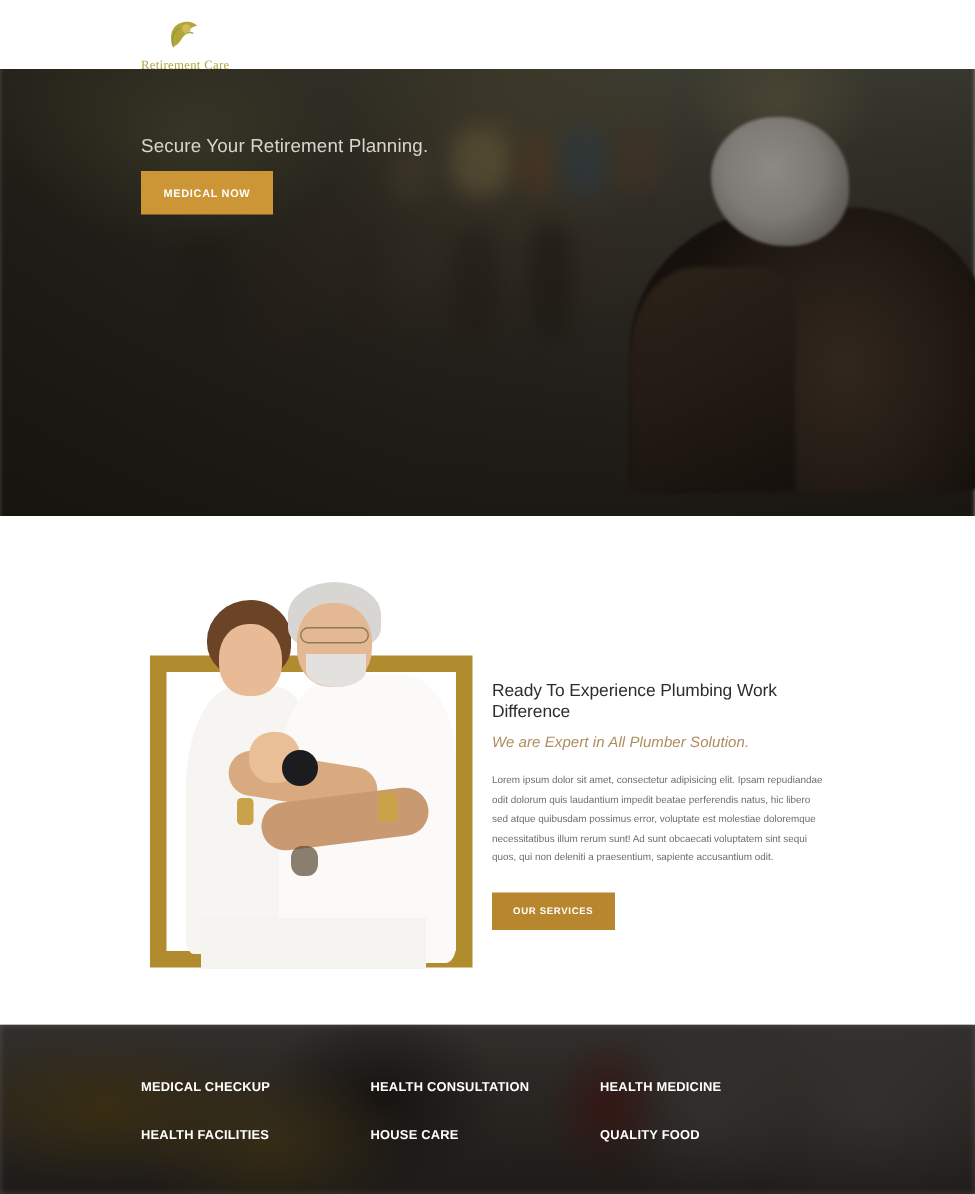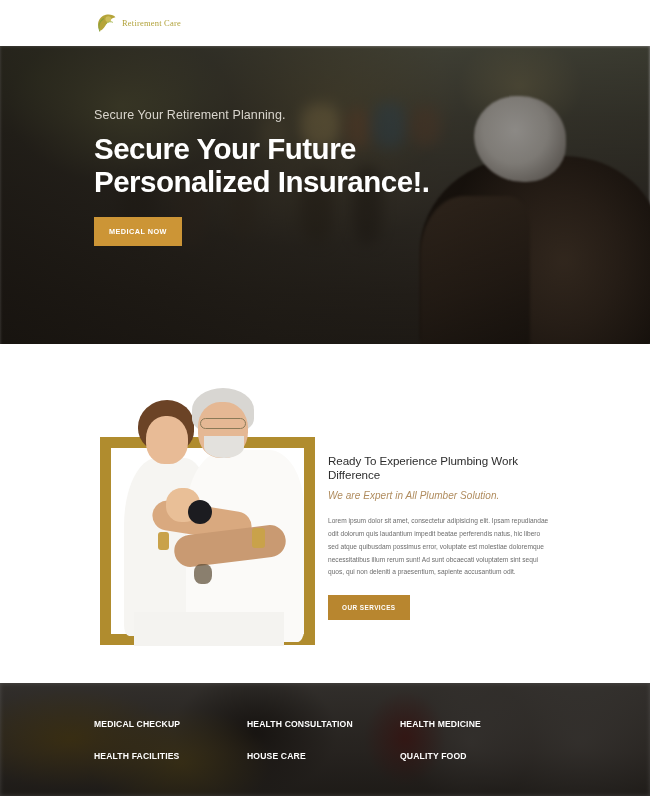--- a/index.html
+++ b/index.html
@@ -12,40 +12,40 @@
   .page { position:relative; width:650px; height:796px; background:#fff; }
 
   
   .header {
     position:absolute; top:0; left:0; width:650px; height:46px;
     background:#ffffff; z-index:20;
     display:flex; align-items:center;
   }
   .logo-wrap {
     position:absolute; left:94px; top:10px;
-    display:flex; align-items:center; gap:2px;
+    display:flex; align-items:center; gap:2px;flex-direction:column;
   }
   .logo-mark { width:26px; height:26px; display:block; }
   .logo-text {
     font-size:8.5px; color:#b2a33c; letter-spacing:.2px;
     font-family:"Liberation Serif", serif;
     white-space:nowrap;
   }
   .nav {
     position:absolute; right:82px; top:0; height:46px;
     display:flex; align-items:center; gap:24px;
   }
   .nav a {
     font-size:8.5px; color:#2b2b2b; text-decoration:none;
     font-weight:600; letter-spacing:.1px; white-space:nowrap;
   }
 
   
   .hero {
-    position:absolute; top:46px; left:0; width:650px; height:356px;
+    position:absolute; top:28px; left:0; width:650px; height:356px;
     overflow:hidden;
   }
   .hero-photo { position:absolute; inset:0; }
   
   .hero-photo .bg {
     position:absolute; inset:0;
     background:
       radial-gradient(ellipse 160px 110px at 120px 60px, rgba(136,140,90,.85), transparent 70%),
       radial-gradient(ellipse 120px 90px at 40px 30px, rgba(96,104,72,.8), transparent 70%),
       radial-gradient(ellipse 180px 120px at 330px 52px, rgba(120,110,70,.55), transparent 72%),
@@ -233,21 +233,20 @@
       <div class="blob b10"></div>
       <div class="man-body"></div>
       <div class="man-shoulder"></div>
       <div class="man-head"></div>
     </div>
     <div class="hero-scrim"></div>
     <div class="hero-bottom-band"></div>
 
     <div class="hero-inner">
       <div class="hero-eyebrow">Secure Your Retirement Planning.</div>
-      <h1 class="hero-title">Secure Your Future Personalized Insurance!.</h1>
       <button class="btn-explore">MEDICAL NOW</button>
     </div>
   </section>
 
   <section class="about">
     <div class="about-frame">
       <div class="about-frame-inner"></div>
     </div>
     <div class="about-photo">
       <div class="ph woman-body"></div>

